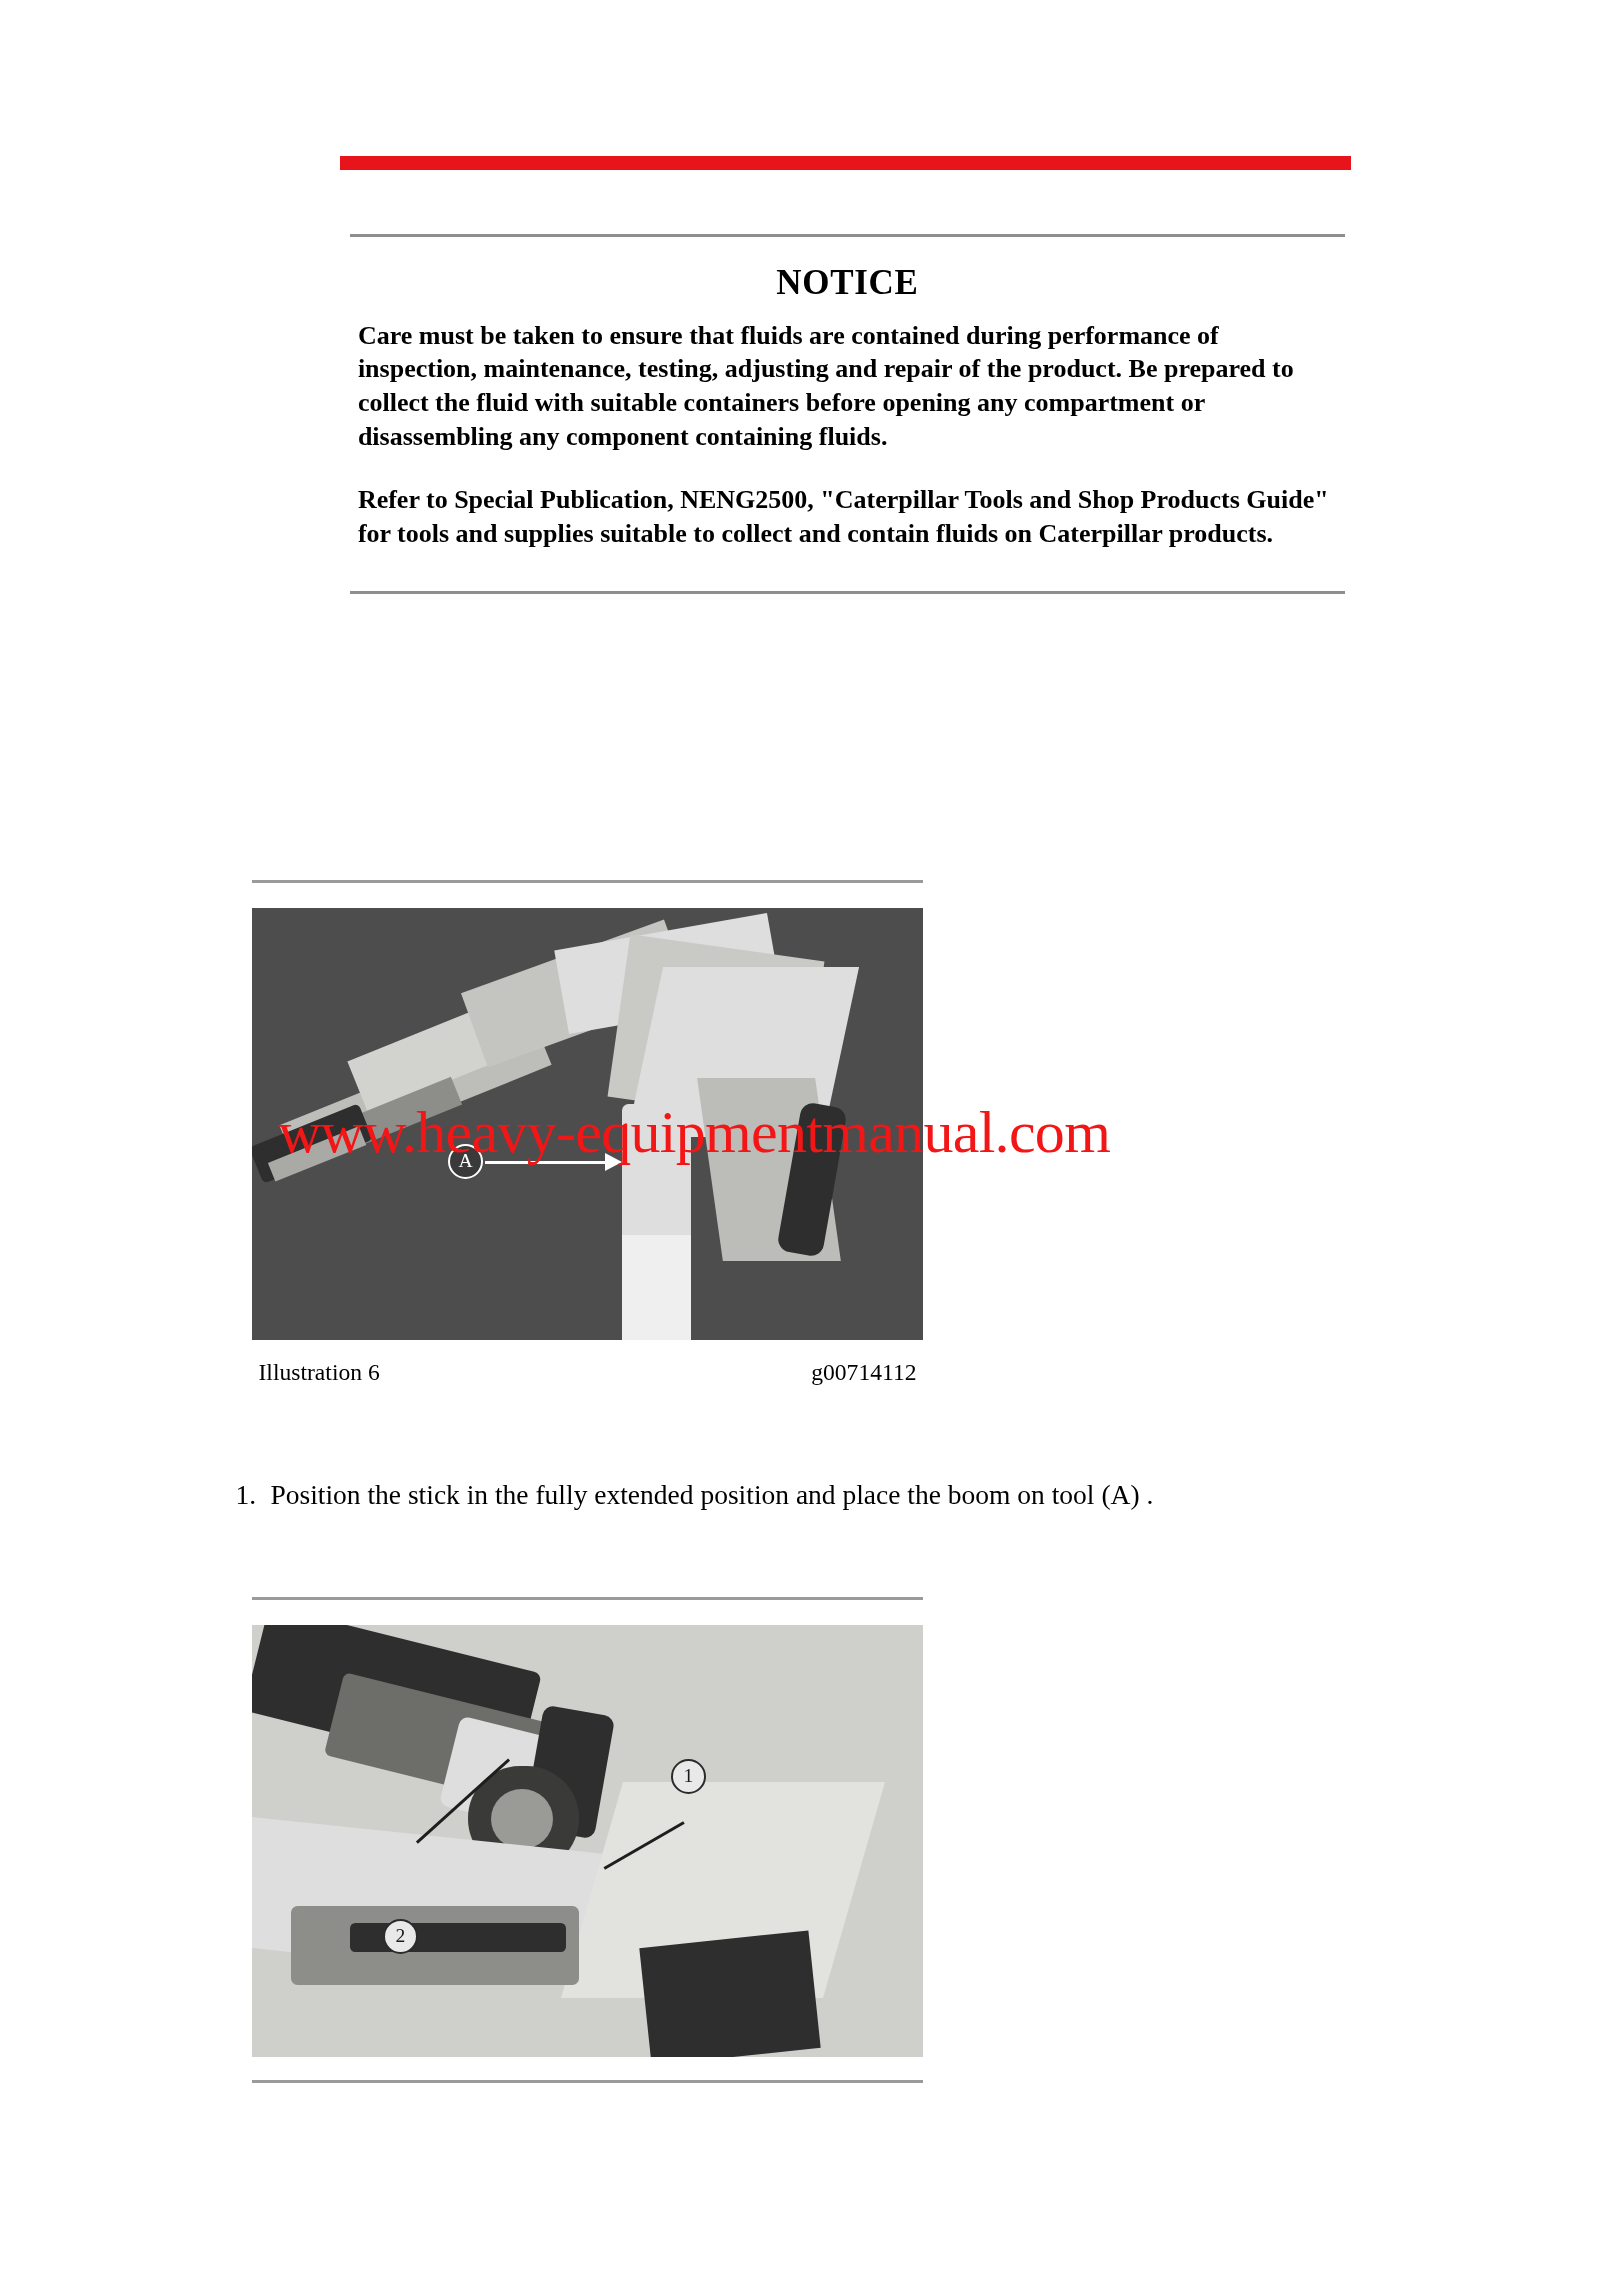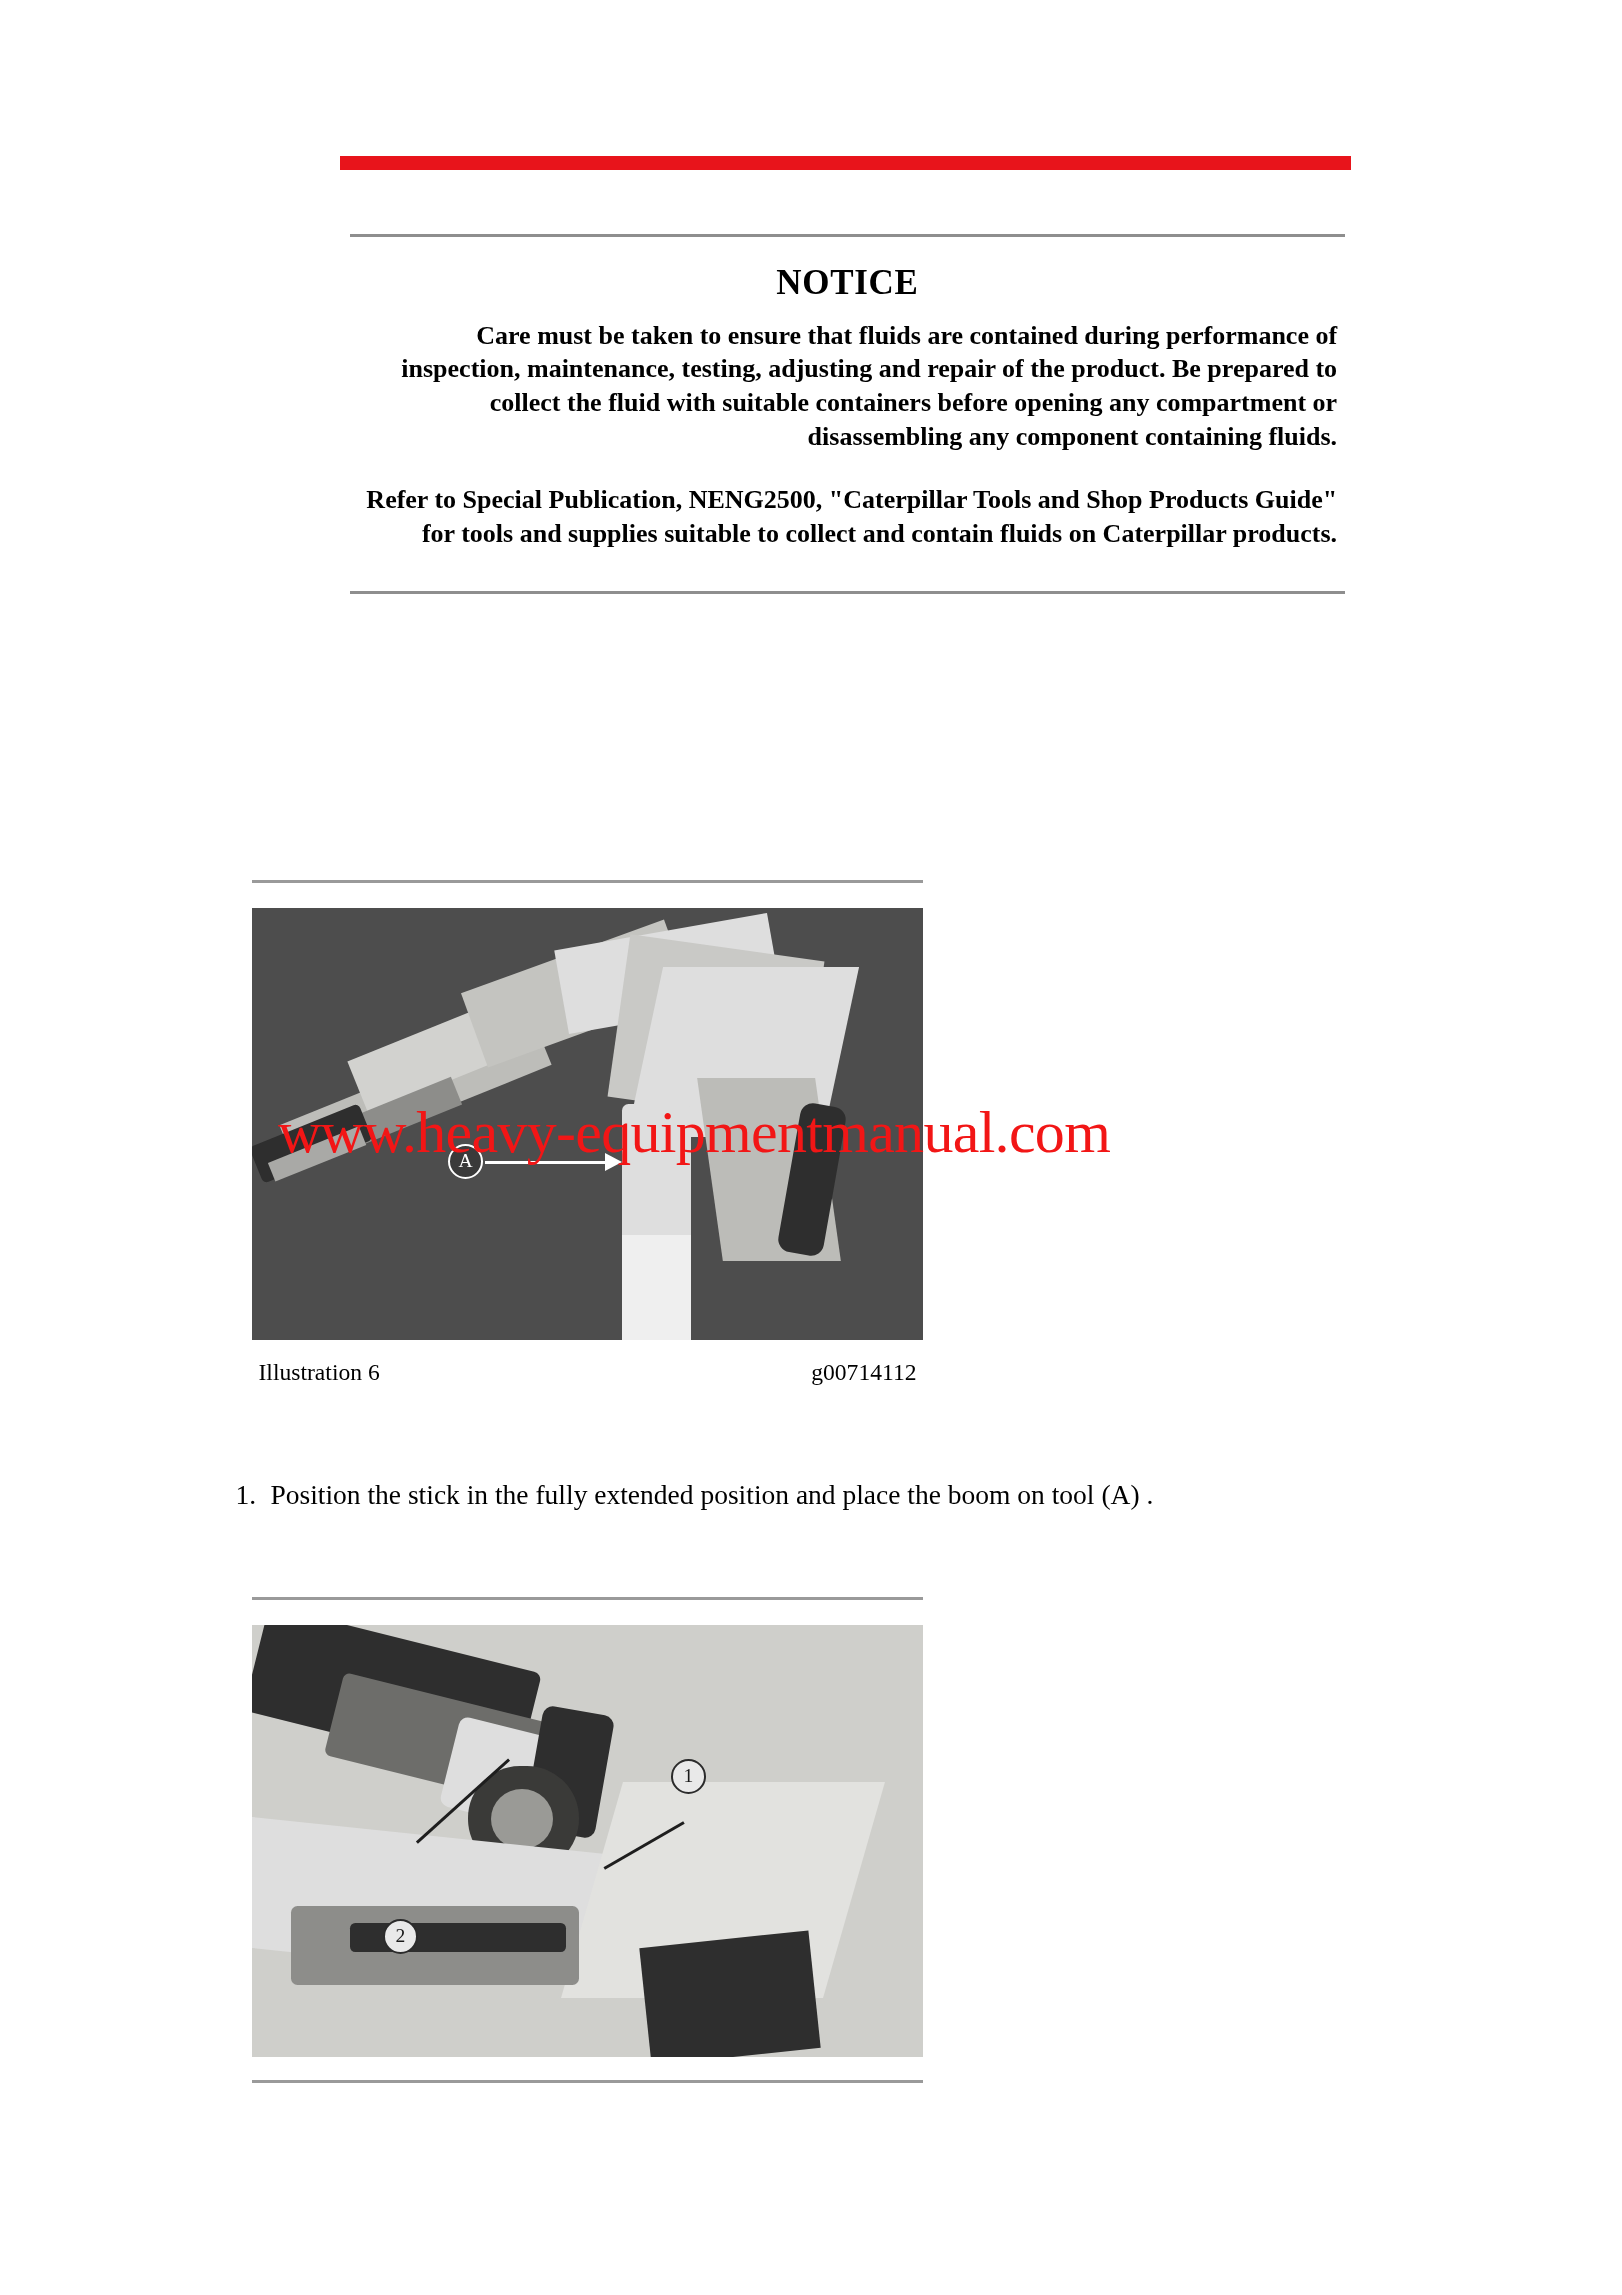--- a/index.html
+++ b/index.html
@@ -55,21 +55,20 @@
   }
   .notice-body {
     padding: 0 7.9px 0 7.9px;
   }
   .notice-para {
     font-weight: bold;
     font-size: 26px;
     line-height: 1.30;
     margin: 0 0 29px 0;
     max-width: 988px;
-    text-align: right;
   }
   .notice-para:last-child { margin-bottom: 0; }
   .notice-rule-bottom {
     margin-top: 41px;
   }
 
   
   .figure {
     position: absolute;
     left: 252px;

